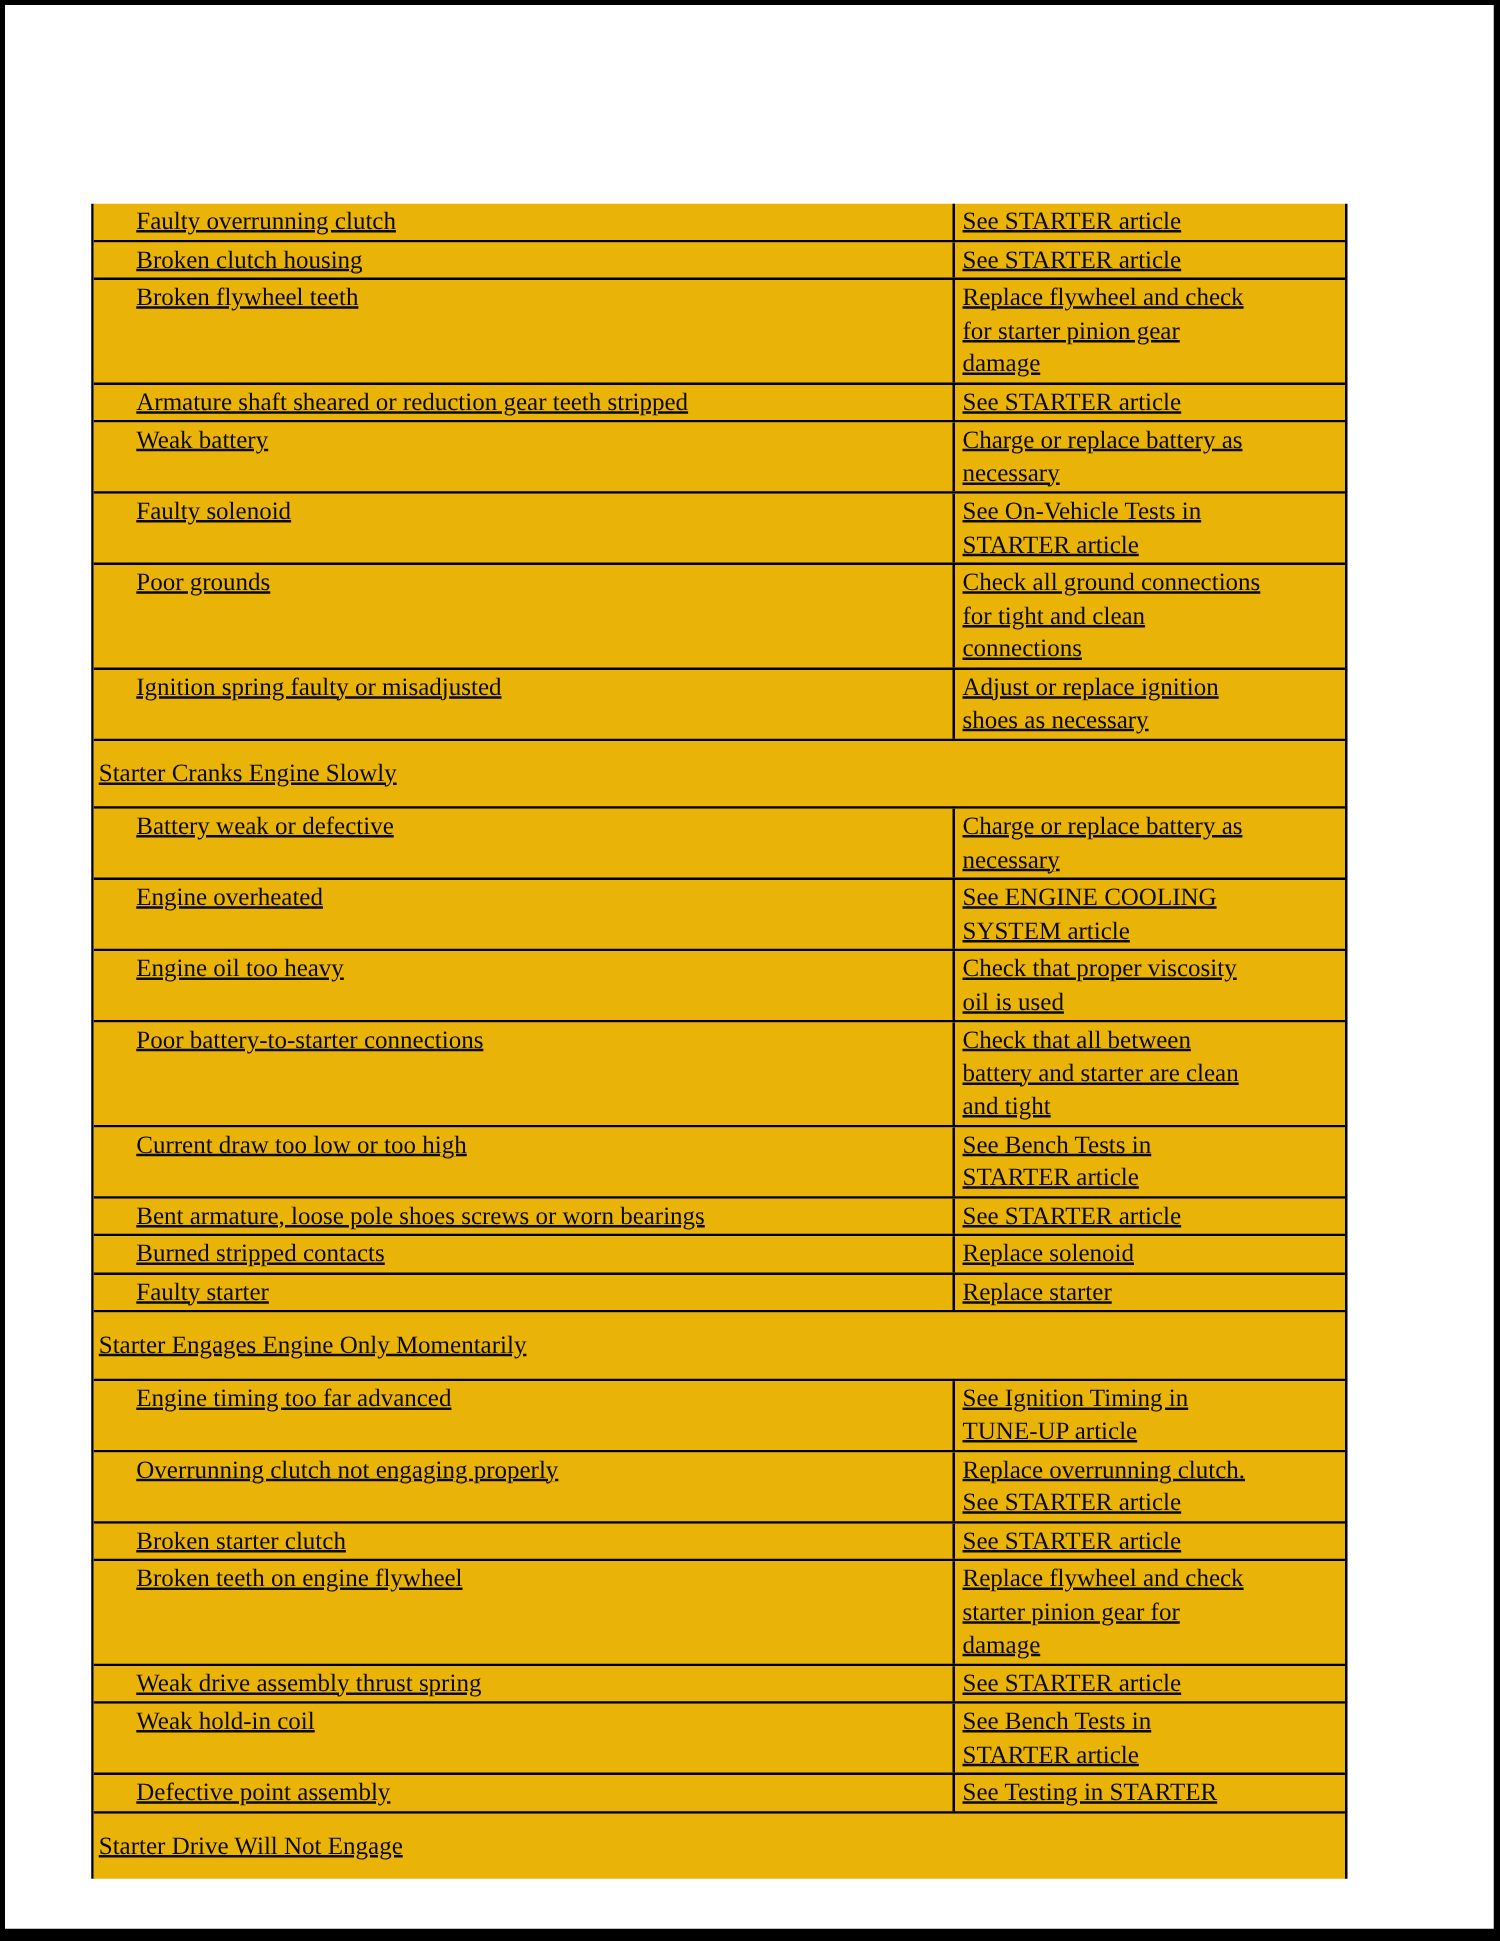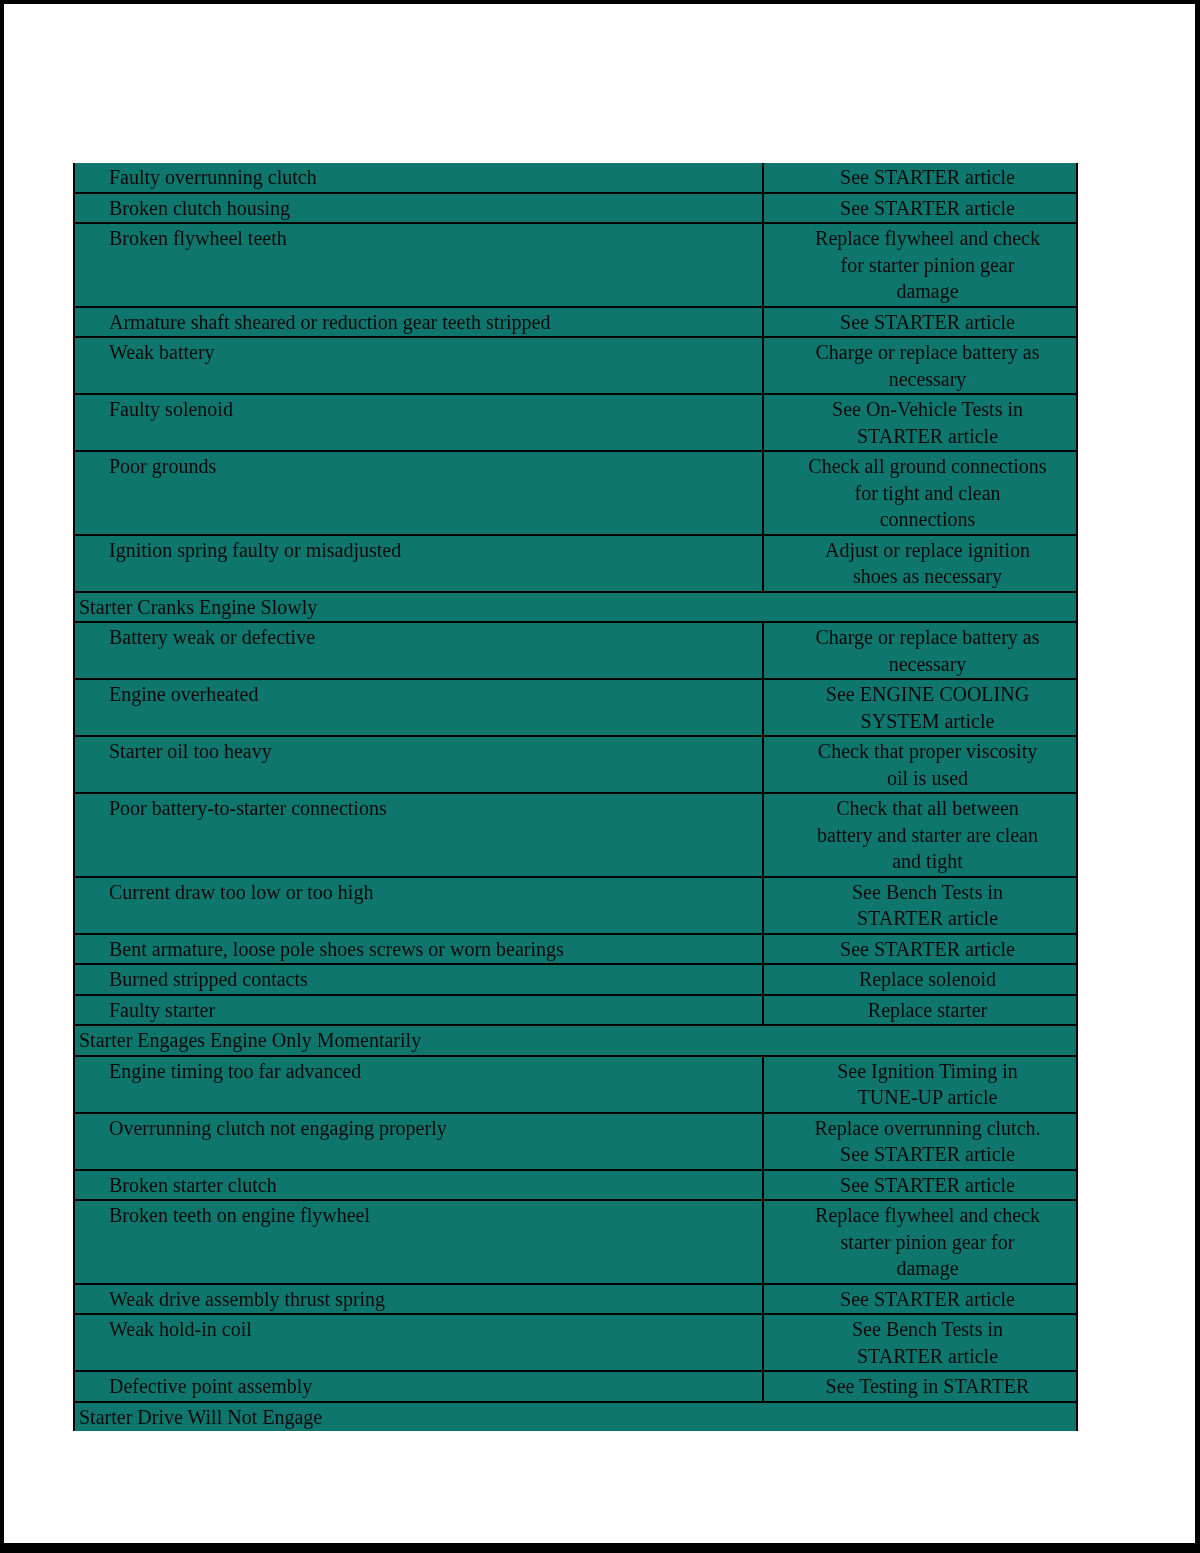--- a/index.html
+++ b/index.html
@@ -29,41 +29,42 @@
     top: 163px;
     width: 1005px;
     border-left: 2px solid #000;
     border-right: 2px solid #000;
     font-size: 20px;
     line-height: 26.5px;
   }
   .row {
     display: flex;
     border-bottom: 2px solid #000;
-    background: #0f766e;
+    background: #eab308;
+    text-decoration: underline;
   }
   .row:last-child { border-bottom: none; }
   .cell { padding: 1px 0; }
   .cell.cause {
     width: 689px;
     flex: 0 0 689px;
     border-right: 2px solid #000;
     padding-left: 34px;
     padding-right: 10px;
   }
   .cell.remedy {
     flex: 1 1 auto;
-    text-align: center;
+    text-align: left;
     white-space: pre-line;
     padding-right: 3px;
-    padding-left: 18px;
+    padding-left: 6px;
   }
   .row.section .section-label {
     width: 100%;
-    padding: 1px 4px;
+    padding: 13px 4px;
   }
 </style>
 </head>
 <body>
 
 <div class="page-frame"></div>
 
 <div class="doc-table" id="doc-table">
     <div class="row item">
       <div class="cell cause">Faulty overrunning clutch</div>
@@ -111,21 +112,21 @@
       <div class="cell cause">Battery weak or defective</div>
       <div class="cell remedy">Charge or replace battery as
 necessary</div>
     </div>
     <div class="row item">
       <div class="cell cause">Engine overheated</div>
       <div class="cell remedy">See ENGINE COOLING
 SYSTEM article</div>
     </div>
     <div class="row item">
-      <div class="cell cause">Starter oil too heavy</div>
+      <div class="cell cause">Engine oil too heavy</div>
       <div class="cell remedy">Check that proper viscosity
 oil is used</div>
     </div>
     <div class="row item">
       <div class="cell cause">Poor battery-to-starter connections</div>
       <div class="cell remedy">Check that all between
 battery and starter are clean
 and tight</div>
     </div>
     <div class="row item">

